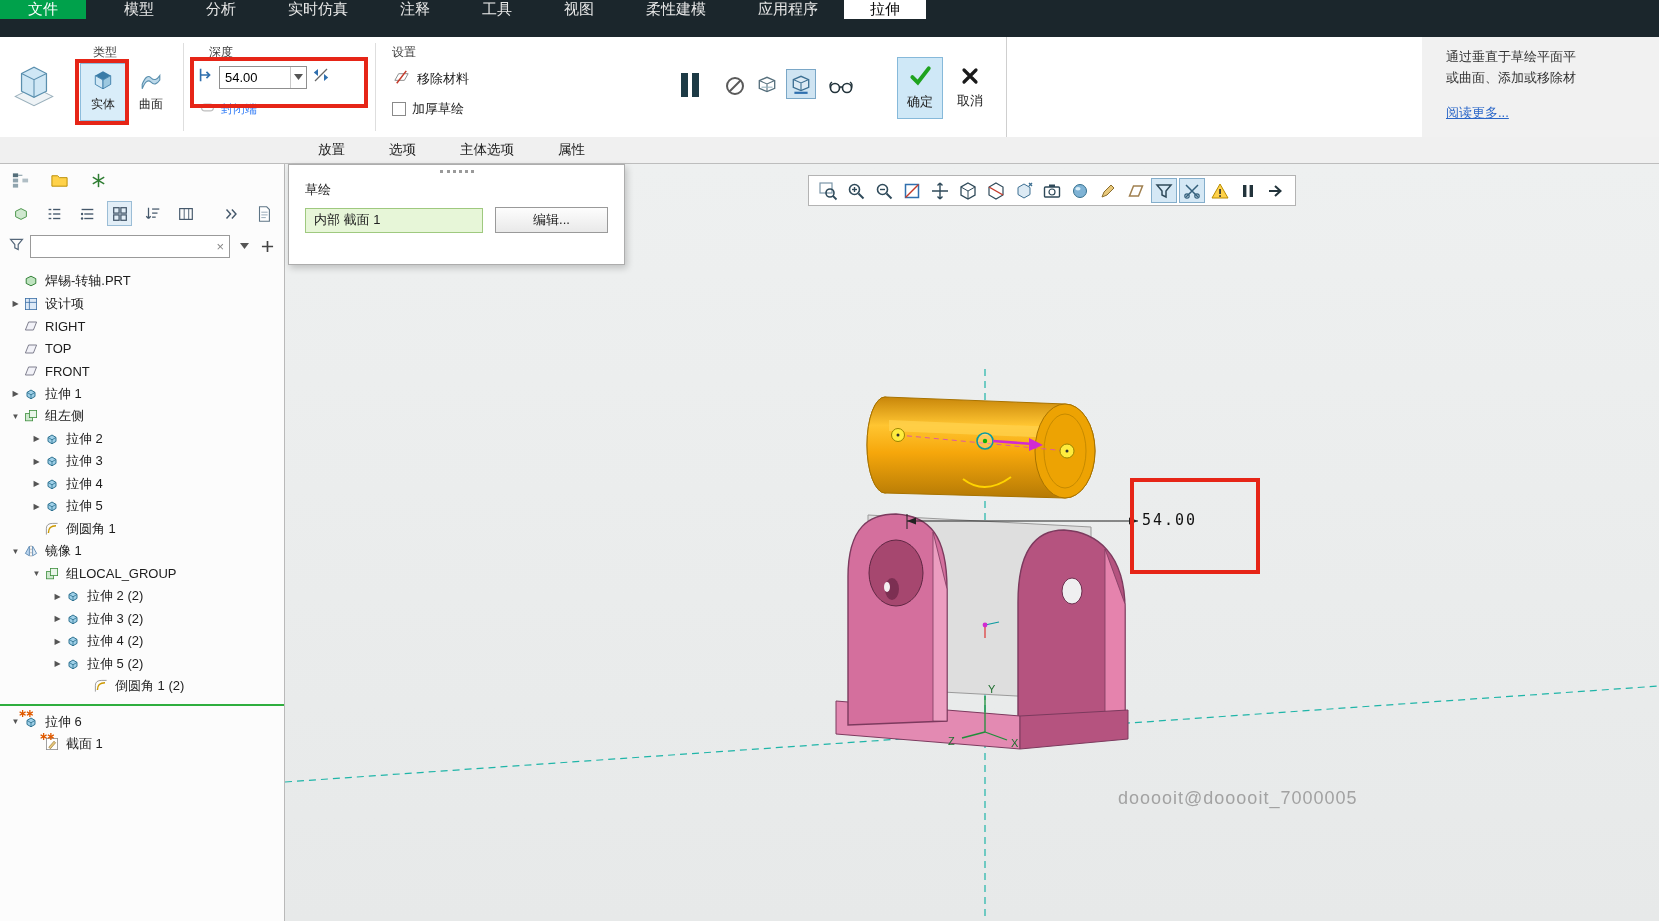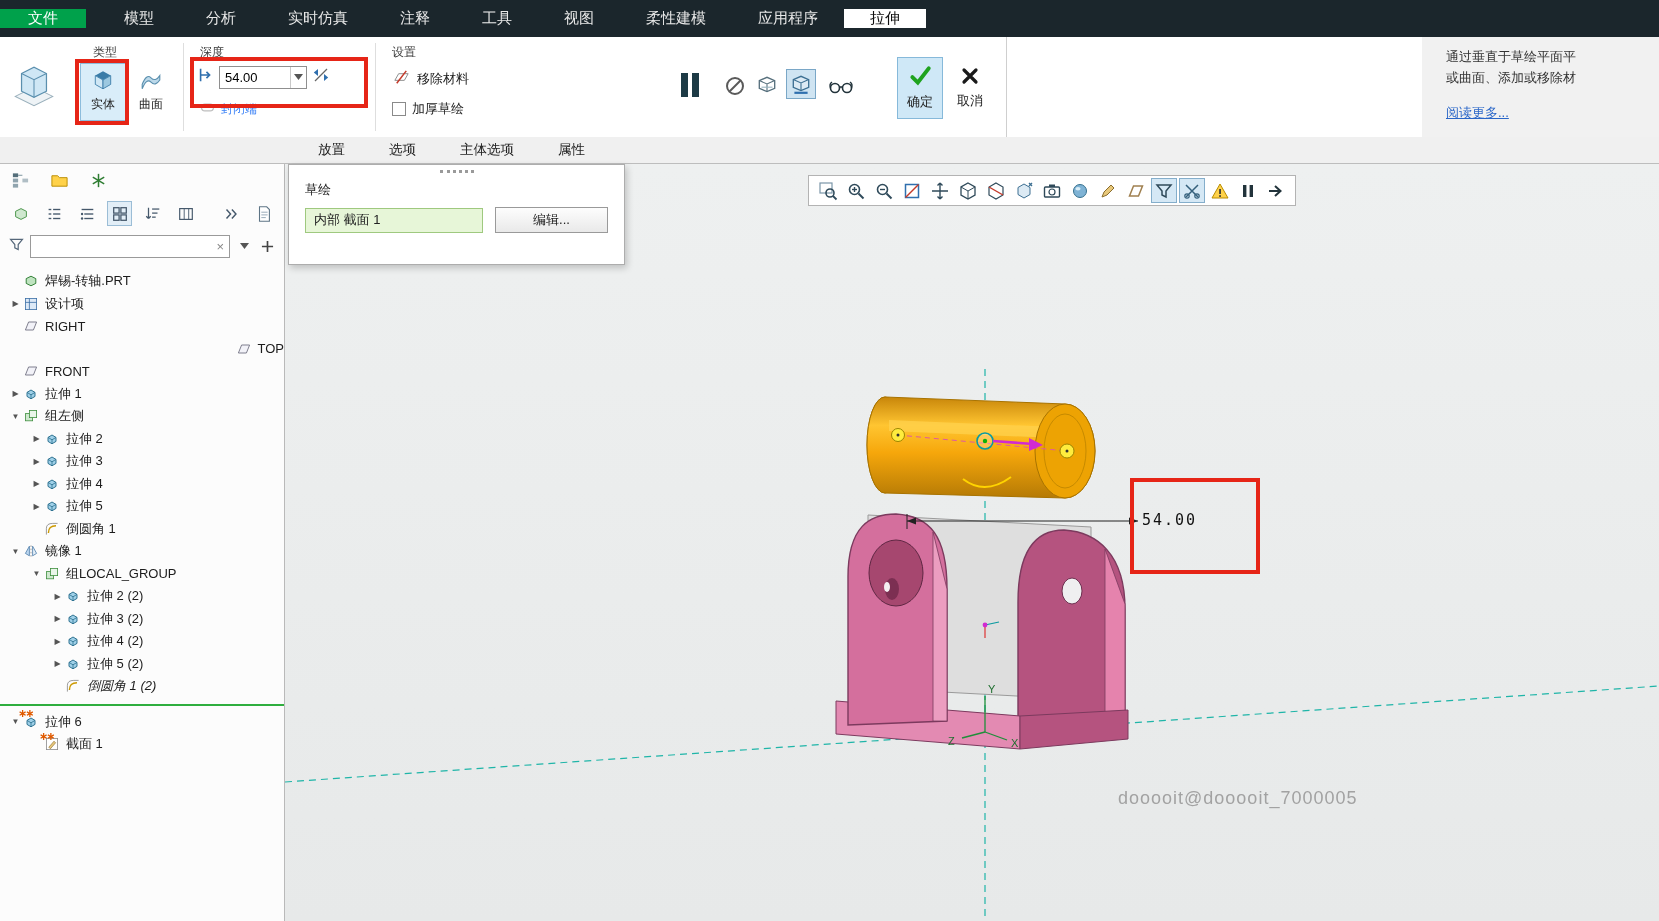--- a/index.html
+++ b/index.html
@@ -1,21 +1,21 @@
 <!DOCTYPE html>
 <html><head>
 <meta charset="utf-8">
 <style>
 *{box-sizing:border-box;margin:0;padding:0}
 html,body{background:#fff}
 body{font-family:"Liberation Sans","DejaVu Sans",sans-serif;color:#222}
 #app{position:relative;width:1659px;height:921px;overflow:hidden;background:#fff}
 
 
-#tabbar{position:absolute;left:0;top:0;right:0;height:37px;background:#1b262c;display:flex;align-items:center}
+#tabbar{position:absolute;left:0;top:0;right:0;height:37px;background:#1b262c;display:flex;align-items:flex-start}
 .rtab{color:#e8e8e8;font-size:15px;padding:0 26px;display:flex;align-items:center;cursor:default;white-space:nowrap}
 .rtab.file{background:#00a14b;color:#fff;margin-right:12px;padding:0 28px}
 .rtab.active{background:#fff;color:#111}
 
 
 #ribbon{position:absolute;left:0;top:37px;right:0;height:118px;background:#fff;border-bottom:5px solid #fca5a5}
 .grp-label{position:absolute;font-size:12px;color:#3c3c3c}
 .vsep{position:absolute;top:6px;height:88px;width:1px;background:#dedede}
 .ribbtn{position:absolute;display:flex;flex-direction:column;align-items:center;gap:2px;font-size:12px;color:#222;padding-top:5px;width:46px;height:58px;border:1px solid transparent}
 .ribbtn.sel{background:#d9edf9;border:1px solid #8cbcdc}
@@ -118,21 +118,21 @@
       <span>
         <svg width="22" height="22" viewBox="0 0 20 20">
             <path d="M2 14 Q6 4 10 8 Q14 12 18 6 L18 10 Q14 16 10 12 Q6 8 2 18 Z" fill="#bcd9ea" stroke="#5a8fae"></path>
           </svg>
       </span>
       <span>曲面</span>
     </div>
     <div class="hl-red" style="left:75px;top:22px;width:54px;height:66px"></div>
     <div class="vsep" style="left:183px"></div>
 
-    <div class="grp-label" style="left:200px;top:7px">深度</div>
+    <div class="grp-label" style="left:209px;top:7px">深度</div>
     <div class="depth-row" style="left:197px;top:28px">
       <span>
         <svg width="18" height="18" viewBox="0 0 20 20">
             <path d="M4 3 V17 M4 10 H13 M10.5 6.5 L14 10 L10.5 13.5" fill="none" stroke="#2f6fae" stroke-width="1.8"></path>
           </svg>
       </span>
       <span class="depth-input">
         <input value="54.00" style="">
         <span class="dd-btn">
           <svg width="9" height="6" viewBox="0 0 9 6">
@@ -390,21 +390,21 @@
         </div>
         <div class="trow" style="padding-left: 8px;">
           <span class="arrow"></span>
           <span class="ticon">
             <svg width="16" height="16" viewBox="0 0 20 20">
               <path d="M3 15 L7 5 L17 5 L13 15 Z" fill="#f2f2f8" stroke="#7a7a8a" stroke-width="1.2"></path>
             </svg>
           </span>
           <span class="tlabel">RIGHT</span>
         </div>
-        <div class="trow" style="padding-left: 8px; justify-content: flex-end;">
+        <div class="trow" style="padding-left: 8px;">
           <span class="arrow"></span>
           <span class="ticon">
             <svg width="16" height="16" viewBox="0 0 20 20">
               <path d="M3 15 L7 5 L17 5 L13 15 Z" fill="#f2f2f8" stroke="#7a7a8a" stroke-width="1.2"></path>
             </svg>
           </span>
           <span class="tlabel">TOP</span>
         </div>
         <div class="trow" style="padding-left: 8px;">
           <span class="arrow"></span>
@@ -539,21 +539,21 @@
         <div class="trow" style="padding-left: 50px;">
           <span class="arrow">▶</span>
           <span class="ticon">
             <svg width="16" height="16" viewBox="0 0 20 20">
               <path d="M5 8 L10 5 L15 8 L15 13 L10 16 L5 13 Z" fill="#9fd0e8" stroke="#2a6f8e" stroke-width="1.2"></path>
               <path d="M5 8 L10 11 L15 8 M10 11 L10 16" fill="none" stroke="#2a6f8e"></path>
             </svg>
           </span>
           <span class="tlabel">拉伸 5 (2)</span>
         </div>
-        <div class="trow" style="padding-left: 50px; font-style: italic;">
+        <div class="trow" style="padding-left: 78px;">
           <span class="arrow"></span>
           <span class="ticon">
             <svg width="16" height="16" viewBox="0 0 20 20">
               <path d="M3 17 V9 Q3 3 11 3 H17" fill="none" stroke="#999" stroke-width="1.2"></path>
               <path d="M5.5 15 Q5.5 6 15 6" fill="none" stroke="#c90" stroke-width="1.8"></path>
             </svg>
           </span>
           <span class="tlabel">倒圆角 1 (2)</span>
         </div>
         <div class="tsep"></div>

